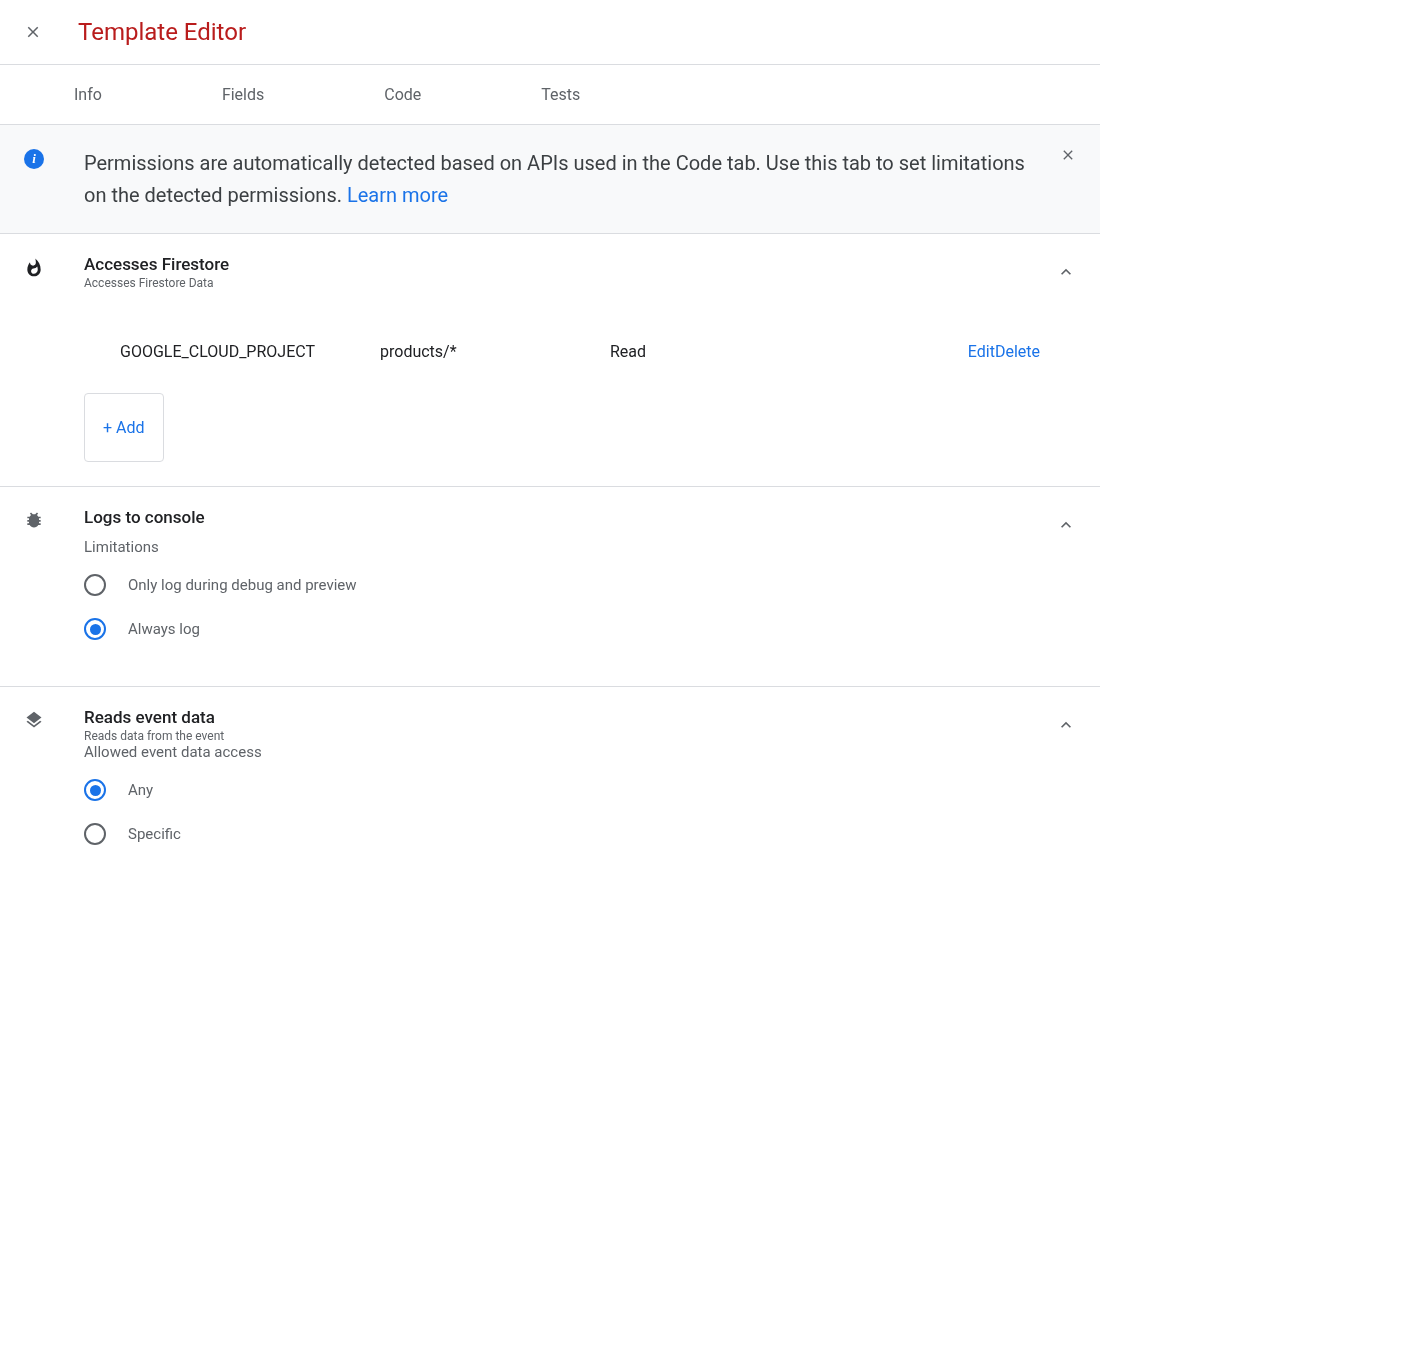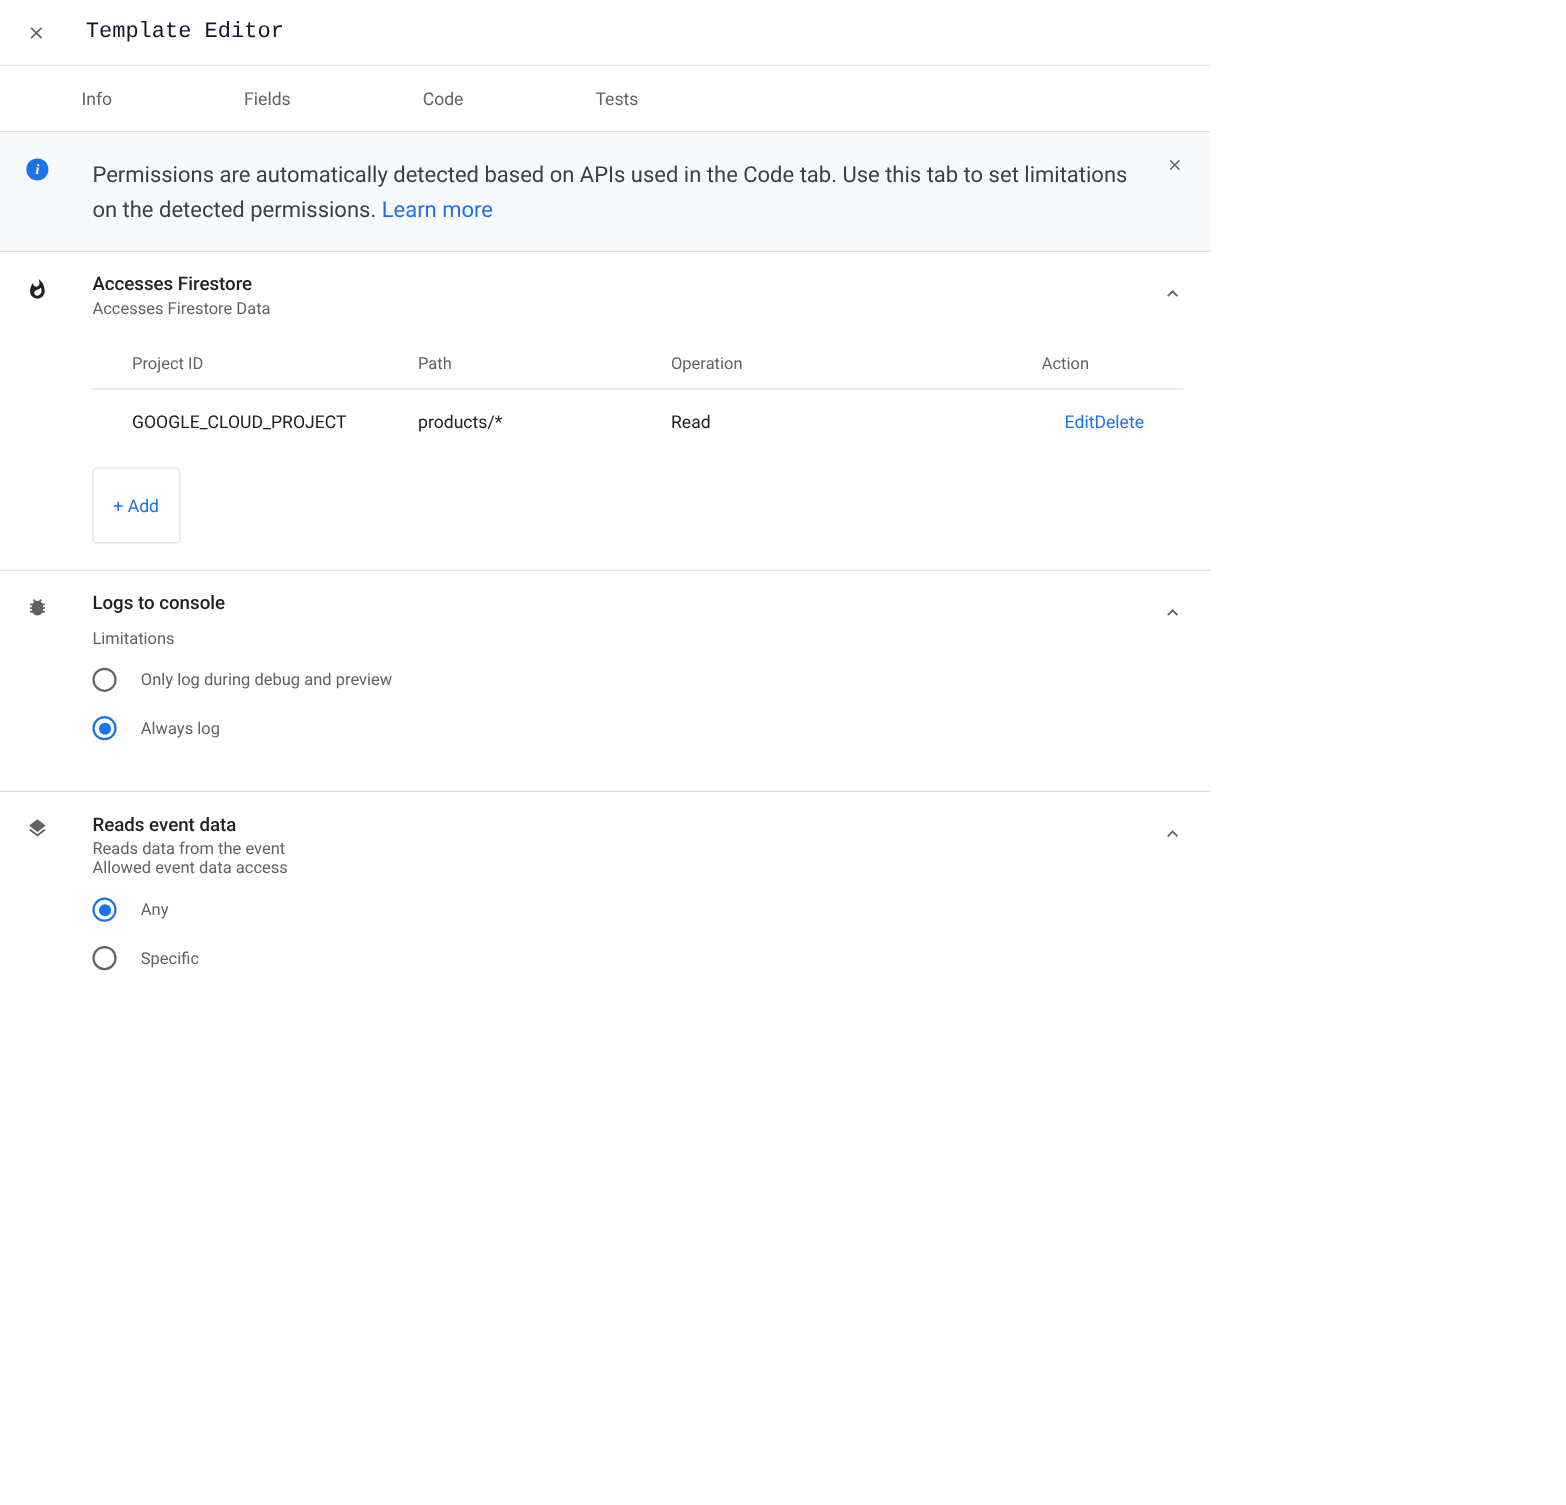--- a/index.html
+++ b/index.html
@@ -19,24 +19,23 @@
       padding: 18px 24px;
       border-bottom: 1px solid #dadce0;
     }
     .close-btn {
       cursor: pointer;
       margin-right: 36px;
       display: flex;
       align-items: center;
     }
     .page-title {
-      font-size: 20px;
+      font-size: 24px;
       font-weight: 400;
-      color: #0f172a;
-      font-family: Liberation Mono, monospace;
+      color: #b91c1c;
     }
     .tabs {
       display: flex;
       border-bottom: 1px solid #dadce0;
       padding-left: 44px;
     }
     .tab {
       padding: 20px 30px;
       font-size: 16px;
       color: #5f6368;
@@ -115,21 +114,21 @@
     .perm-title-block {
       flex: 1;
     }
     .perm-title {
       font-size: 17px;
       font-weight: 500;
       color: #202124;
       margin-bottom: 2px;
     }
     .perm-subtitle {
-      font-size: 15px;
+      font-size: 12px;
       color: #5f6368;
     }
     .chevron {
       cursor: pointer;
       color: #5f6368;
       margin-top: 8px;
     }
     .perm-body {
       margin-left: 60px;
     }
@@ -257,26 +256,20 @@
         <div class="perm-subtitle">Accesses Firestore Data</div>
       </div>
       <div class="chevron">
         <svg width="20" height="20" viewBox="0 0 24 24" fill="#5f6368">
             <path d="M7.41 15.41L12 10.83l4.59 4.58L18 14l-6-6-6 6z"></path>
           </svg>
       </div>
     </div>
 
     <div class="firestore-table-wrap" style="margin-left:60px;">
-      <div class="firestore-header-row">
-        <div class="col-project">Project ID</div>
-        <div class="col-path">Path</div>
-        <div class="col-operation">Operation</div>
-        <div class="col-action-header">Action</div>
-      </div>
       <div class="firestore-data-row">
         <div class="col-project">GOOGLE_CLOUD_PROJECT</div>
         <div class="col-path">products/*</div>
         <div class="col-operation">Read</div>
         <div class="col-action">
           <span class="link-btn">Edit</span>
           <span class="link-btn">Delete</span>
         </div>
       </div>
     </div>

